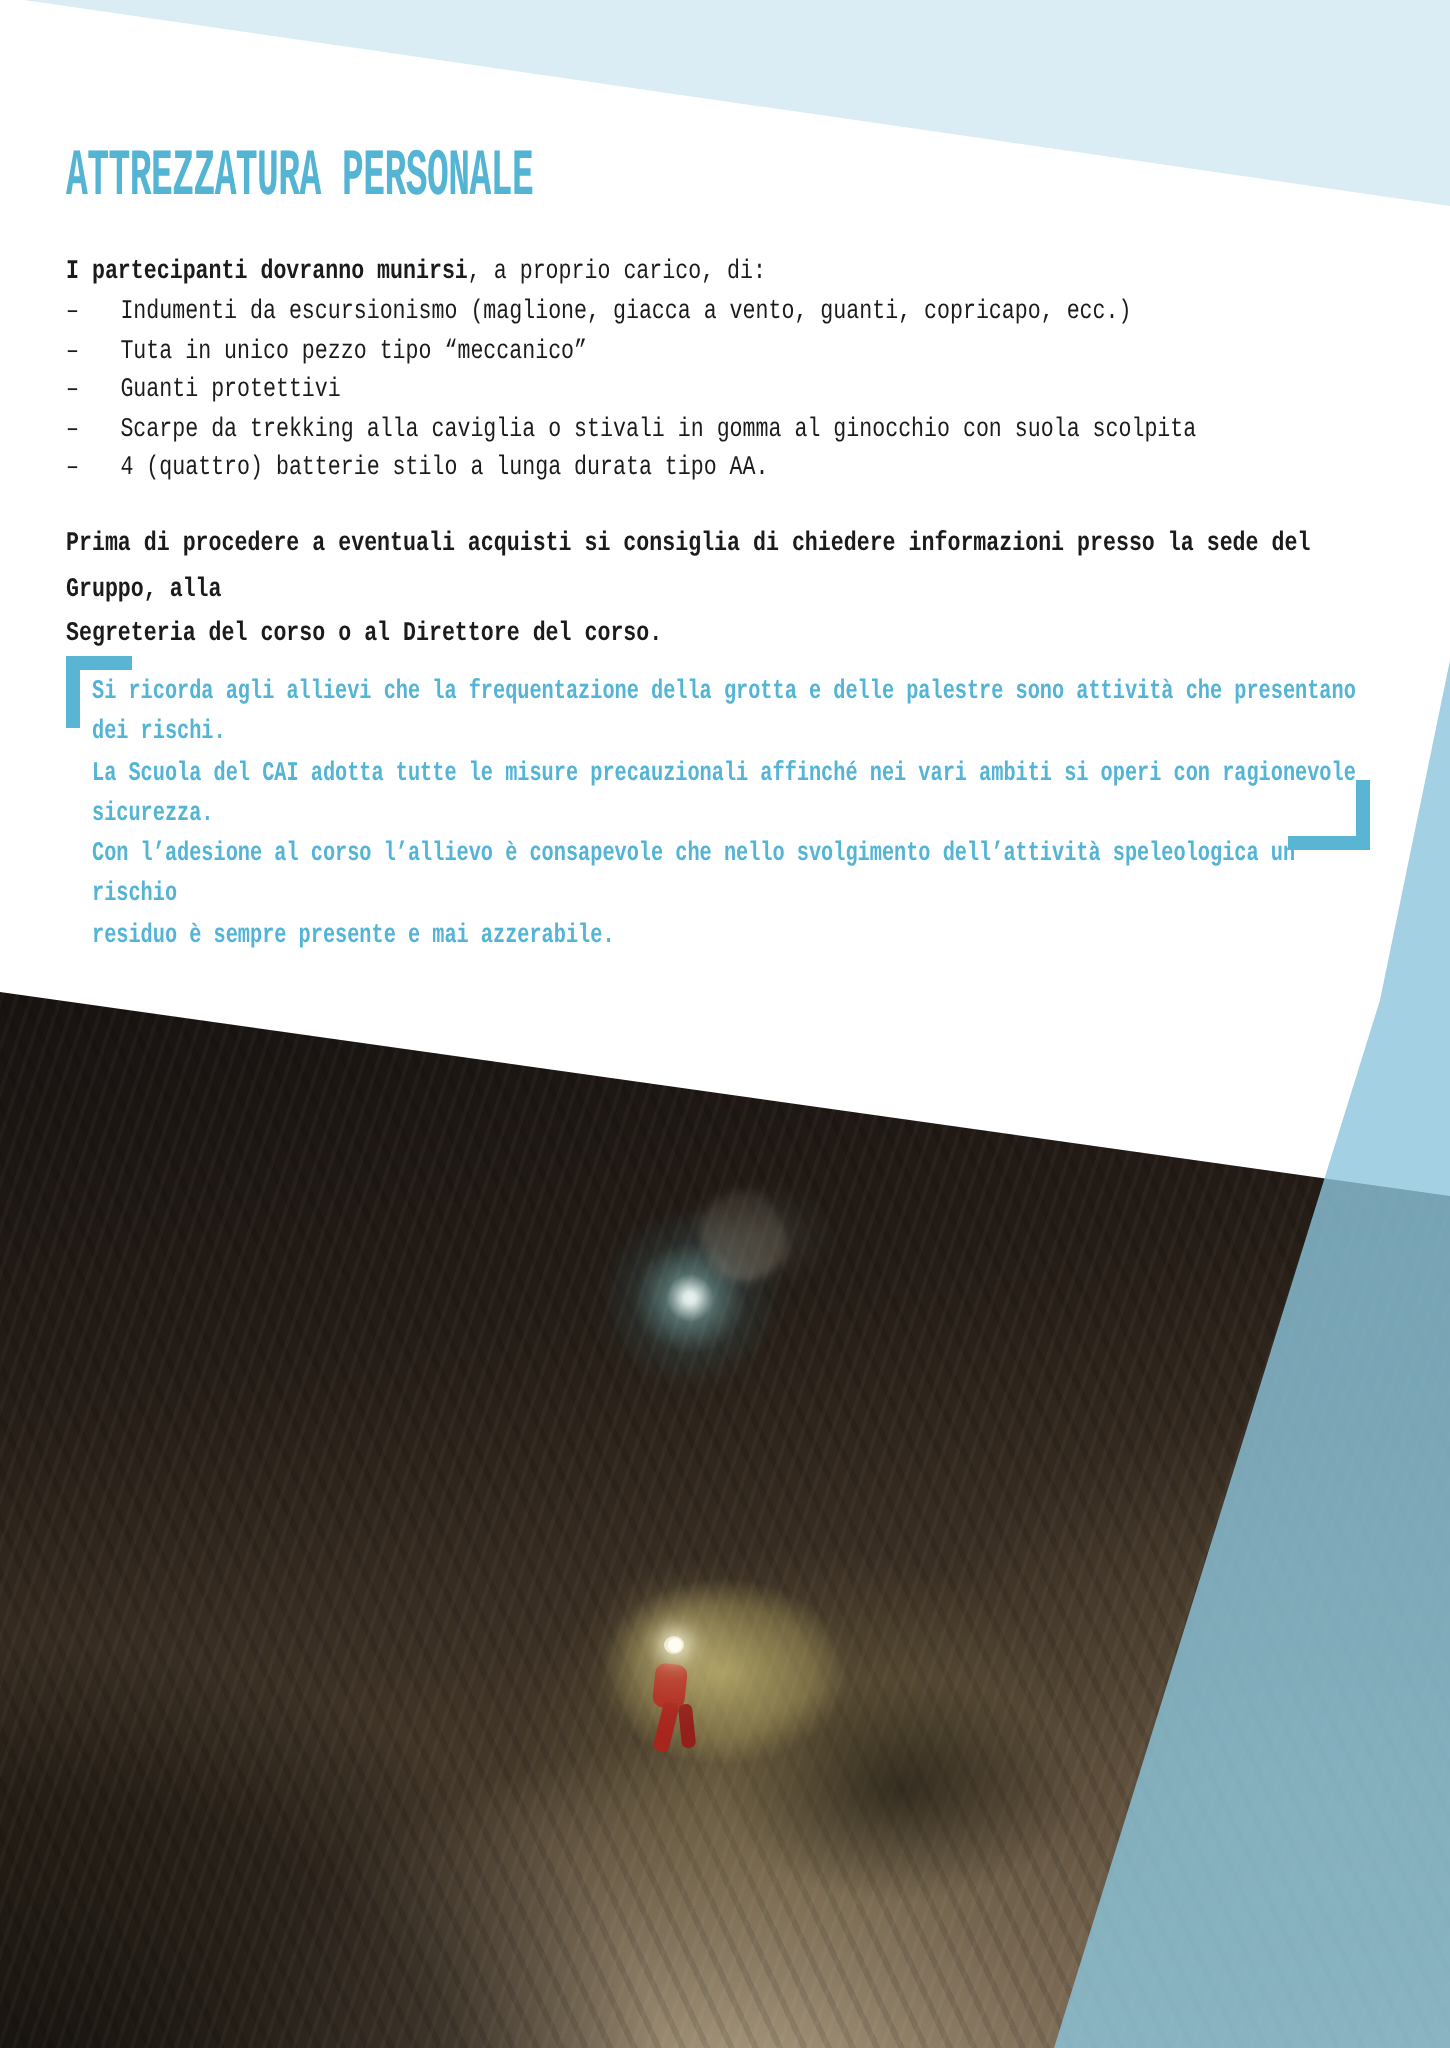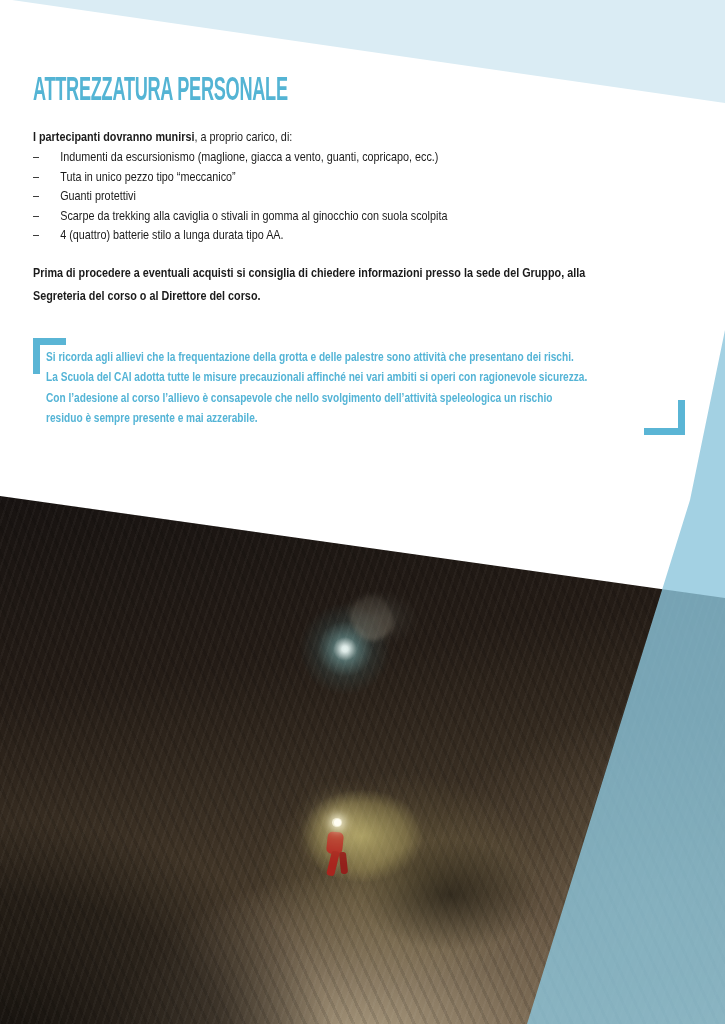--- a/index.html
+++ b/index.html
@@ -1,19 +1,19 @@
 <!DOCTYPE html>
 <html><head>
 <meta charset="utf-8">
 <style>
   html,body { margin:0; padding:0; background:#888; }
   .page {
     position:relative; width:725px; height:1024px; margin:0 auto;
     background:#ffffff; overflow:hidden;
-    font-family:Liberation Sans, sans-serif; color:#1b1b1b;
+    font-family:Liberation Mono, monospace; color:#1b1b1b;
   }
   
   .wedge-top {
     position:absolute; left:0; top:0; width:725px; height:104px;
     background:#daecf4;
     clip-path:polygon(12px 0, 725px 0, 725px 103px);
   }
   .wedge-right {
     position:absolute; inset:0; pointer-events:none; z-index:6;
     background:rgba(140,198,220,0.80);
@@ -42,21 +42,21 @@
     display:flex; font-size:13.5px; line-height:19.5px;
   }
   .equip-list .marker { width:34px; flex:0 0 34px; }
   .notice {
     position:absolute; left:33px; top:262px; margin:0;
     width:824px; font-size:13.5px; font-weight:bold; line-height:22.5px;
     transform:scaleX(0.8); transform-origin:left top;
   }
   .notice span, .quote-text span { display:block; }
   
-  .quote { position:absolute; left:33px; top:338px; width:659px; height:95px; }
+  .quote { position:absolute; left:33px; top:328px; width:659px; height:95px; }
   .bracket-open {
     position:absolute; left:0; top:0; width:26px; height:29px;
     border-left:7px solid #5ab5d5; border-top:7px solid #5ab5d5;
   }
   .bracket-close {
     position:absolute; right:7px; top:62px; width:34px; height:28px;
     border-right:7px solid #5ab5d5; border-bottom:7px solid #5ab5d5;
   }
   .quote-text {
     position:absolute; left:13px; top:9px; margin:0;

